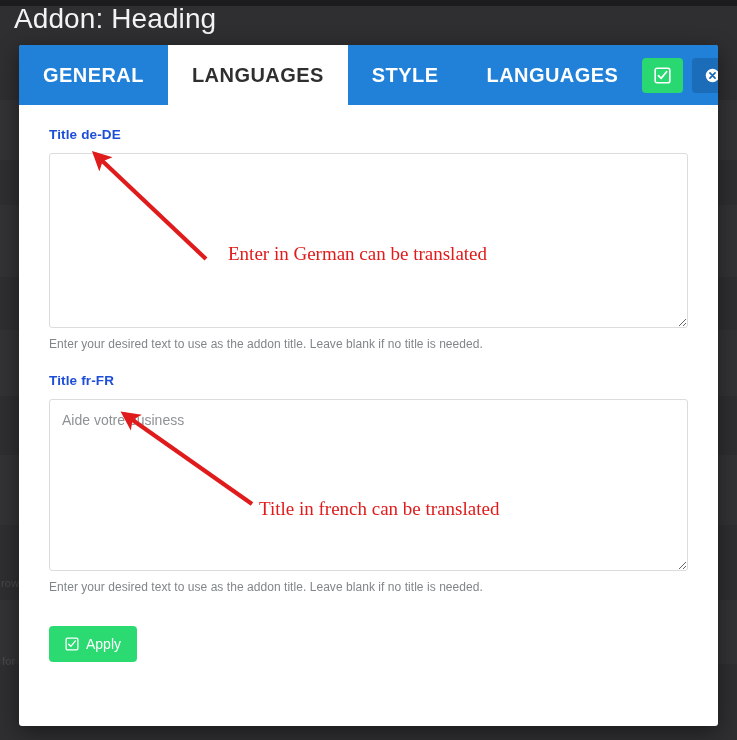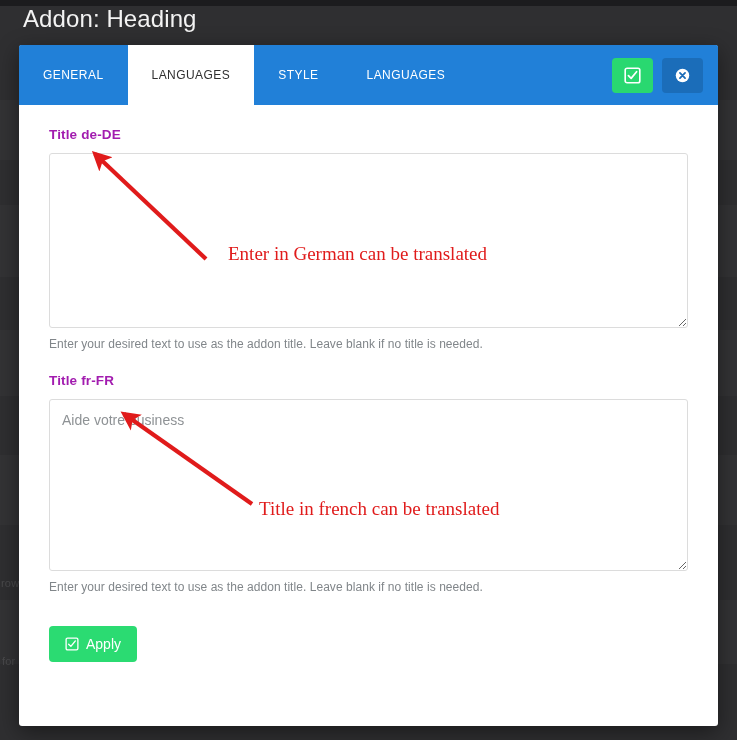--- a/index.html
+++ b/index.html
@@ -39,24 +39,24 @@
     position: absolute;
     left: 0; top: 0;
     width: 100%;
     height: 6px;
     background: #1c1c1e;
   }
 
   
   #modal-title {
     position: absolute;
-    left: 23px;
+    left: 14px;
     top: 4px;
     color: #f3f3f3;
-    font-size: 24px;
+    font-size: 28px;
     font-weight: 400;
     letter-spacing: .1px;
     line-height: 30px;
   }
 
   
   #modal {
     position: absolute;
     left: 19px;
     top: 45px;
@@ -75,25 +75,26 @@
     background: #2180d8;
     display: flex;
     align-items: stretch;
   }
   .tab {
     display: flex;
     align-items: center;
     justify-content: center;
     padding: 0 24px;
     color: #ffffff;
-    font-size: 12px;
+    font-size: 20px;
     letter-spacing: .45px;
     cursor: pointer;
     user-select: none;
     background: #2180d8;
+    font-weight: bold;
   }
   .tab.active {
     background: #ffffff;
     color: #2f2f2f;
   }
   #tabbar-spacer { flex: 1 1 auto; background: #2180d8; }
 
   #tab-actions {
     display: flex;
     align-items: center;
@@ -116,21 +117,21 @@
   .action-btn svg { display: block; }
 
   
   #form-body {
     padding: 22px 30px 0 30px;
     position: relative;
   }
   .field-label {
     font-size: 13.5px;
     font-weight: bold;
-    color: #a21caf;
+    color: #1d4ed8;
     margin: 0 0 11px 0;
     letter-spacing: .15px;
   }
   .ta {
     display: block;
     width: 100%;
     box-sizing: border-box;
     border: 1px solid #dcdcdc;
     border-radius: 3px;
     padding: 11px 12px;

